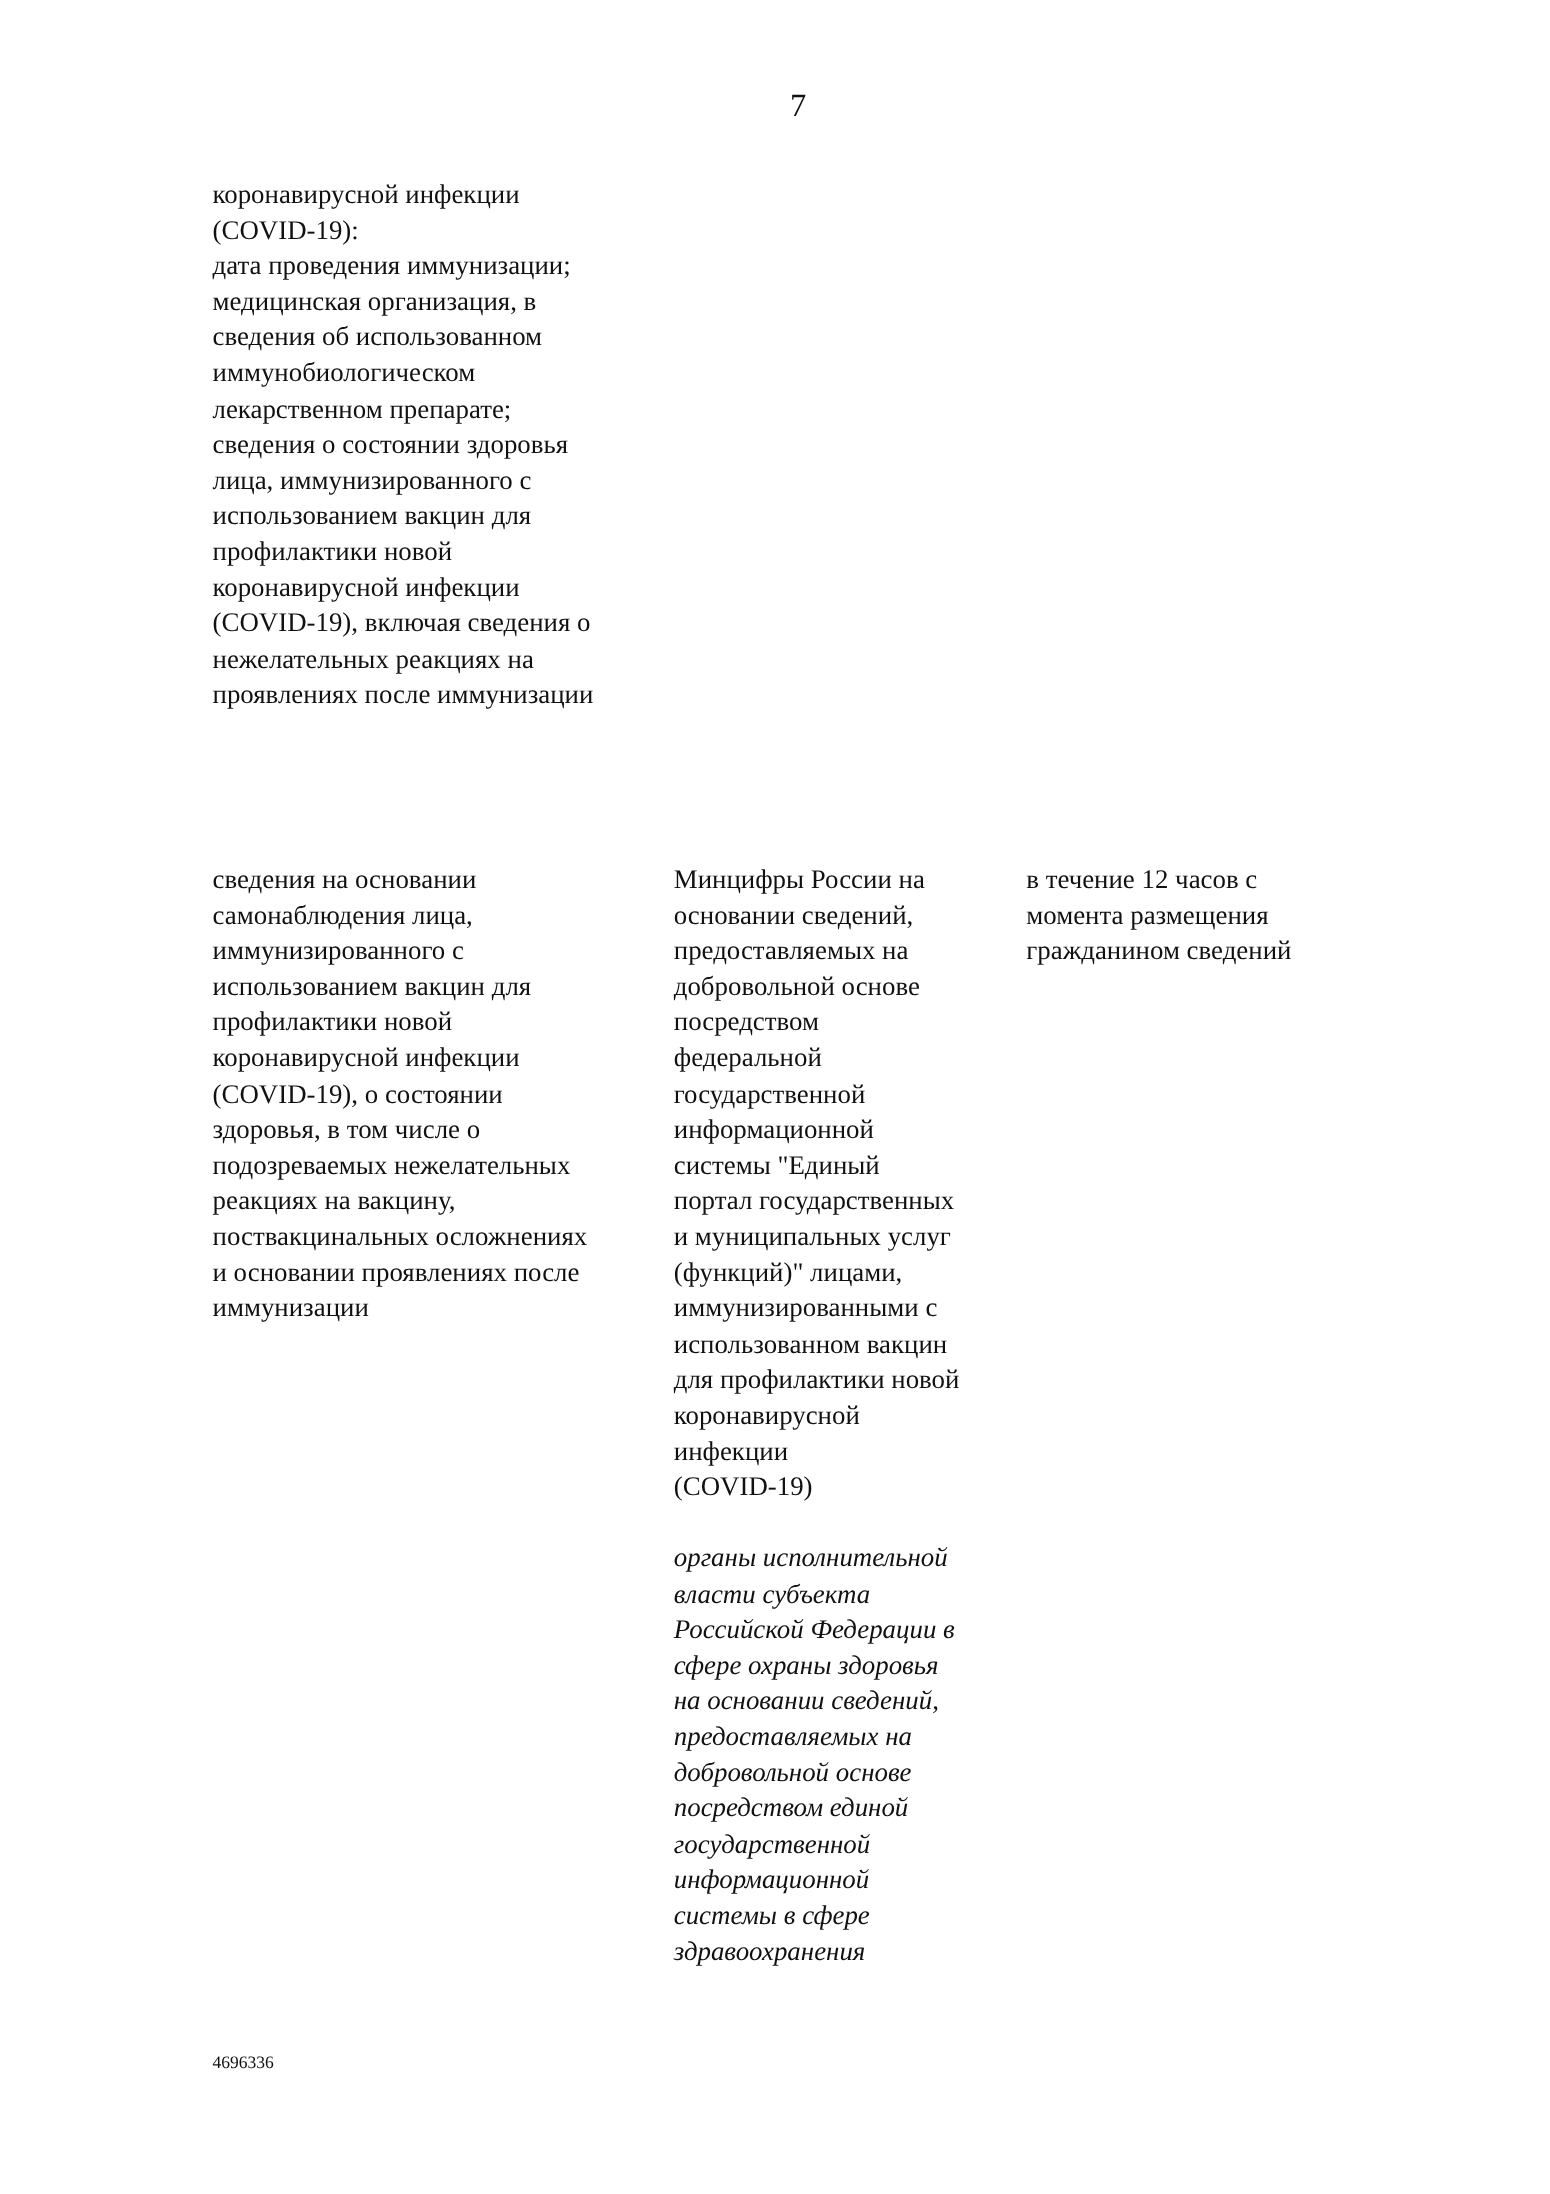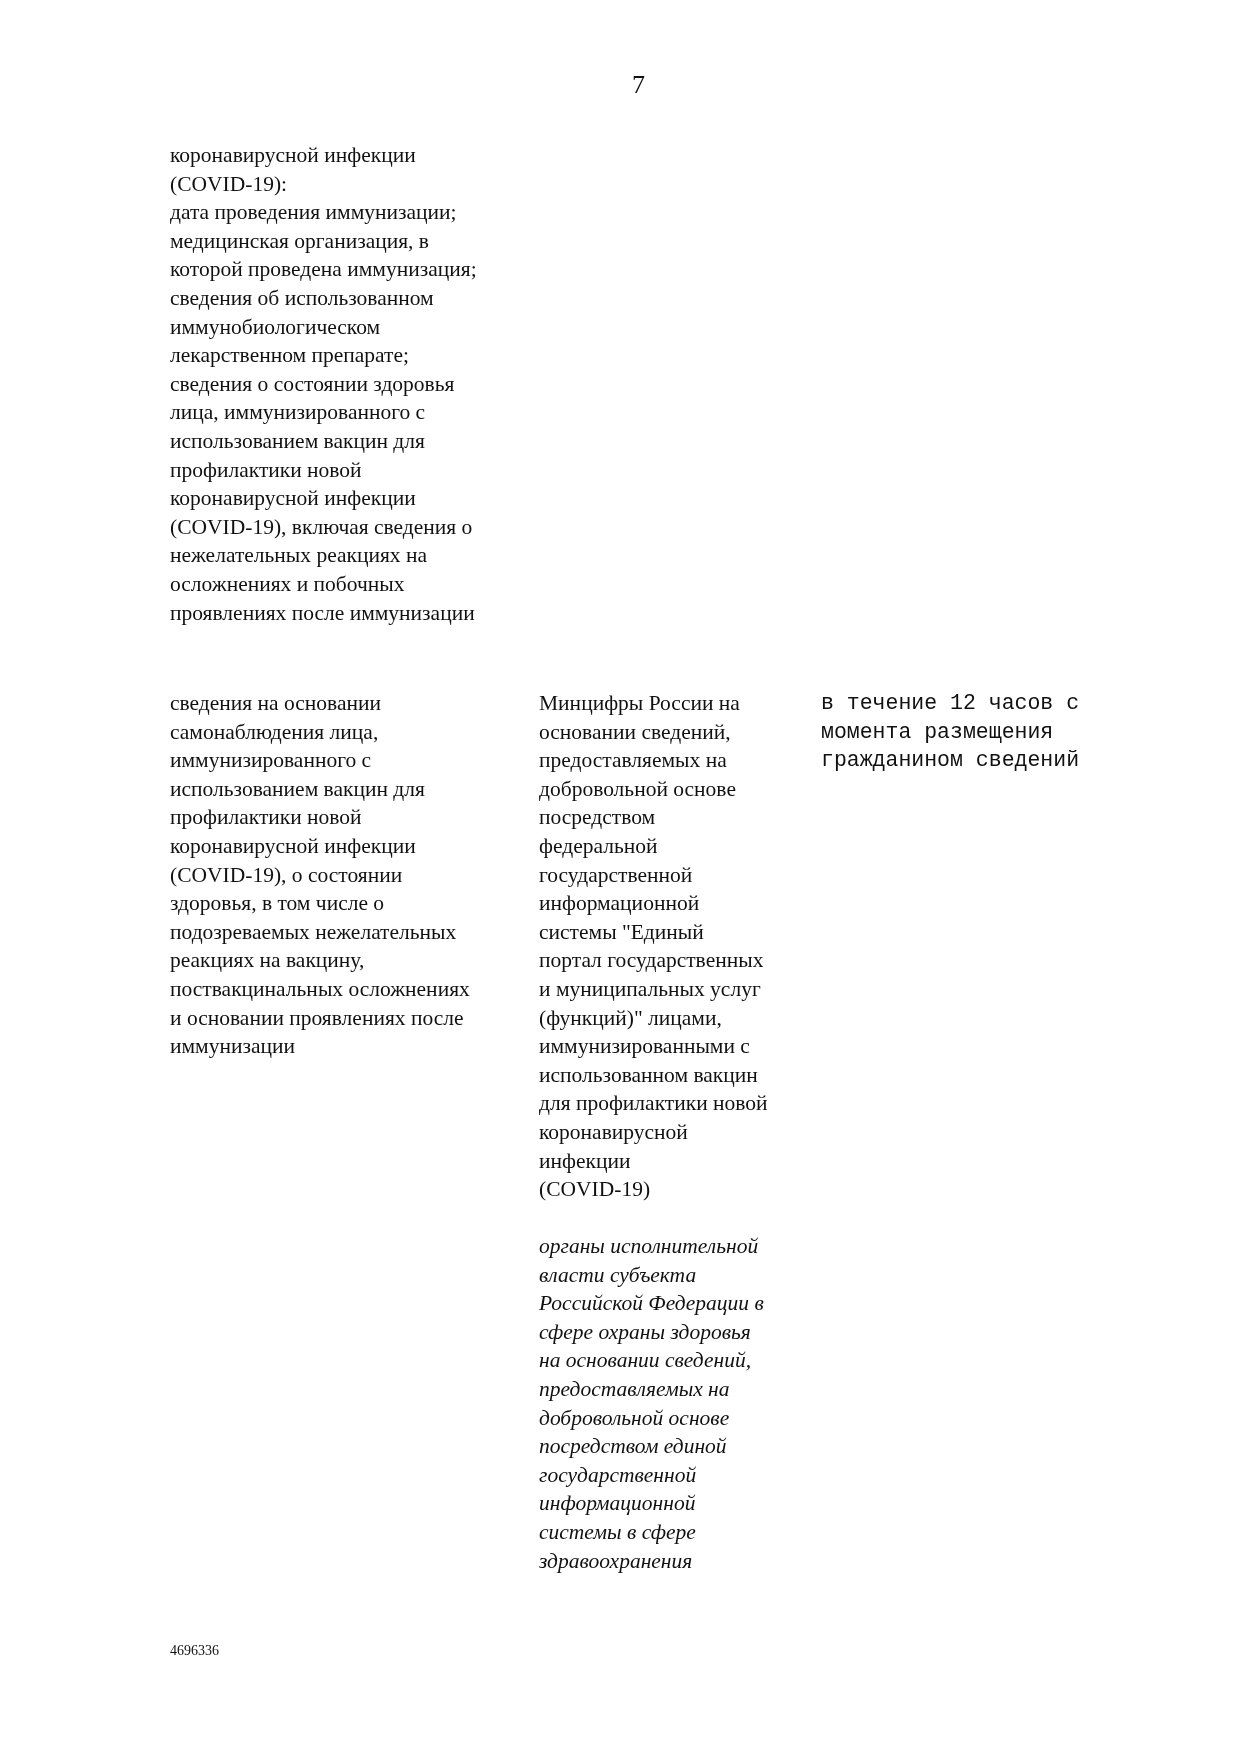--- a/index.html
+++ b/index.html
@@ -16,48 +16,46 @@
     position: absolute;
     font-size: 21.5px;
     line-height: 28.6px;
     white-space: nowrap;
   }
   .col .line { display: block; }
   #block-top { left: 170px; top: 141px; }
   #block-c1 { left: 170px; top: 689px; }
   #block-c2a { left: 539px; top: 689px; }
   #block-c2b { left: 539px; top: 1232px; font-style: italic; }
-  #block-c3 { left: 821px; top: 689px; font-family: Liberation Mono, monospace; }
+  #block-c3 { left: 821px; top: 689px; }
   .doc-id {
     position: absolute; left: 170px; top: 1643px;
     font-size: 14px; line-height: 16px;
   }
 </style>
 </head>
 <body>
 
 <div class="page-number">7</div>
 
 <div id="block-top" class="col">
     <span class="line">коронавирусной инфекции</span>
     <span class="line">(COVID-19):</span>
     <span class="line">дата проведения иммунизации;</span>
     <span class="line">медицинская организация, в</span>
-    <span class="line">которой проведена иммунизация;</span>
     <span class="line">сведения об использованном</span>
     <span class="line">иммунобиологическом</span>
     <span class="line">лекарственном препарате;</span>
     <span class="line">сведения о состоянии здоровья</span>
     <span class="line">лица, иммунизированного с</span>
     <span class="line">использованием вакцин для</span>
     <span class="line">профилактики новой</span>
     <span class="line">коронавирусной инфекции</span>
     <span class="line">(COVID-19), включая сведения о</span>
     <span class="line">нежелательных реакциях на</span>
-    <span class="line">осложнениях и побочных</span>
     <span class="line">проявлениях после иммунизации</span>
   </div>
 
 <div id="block-c1" class="col">
     <span class="line">сведения на основании</span>
     <span class="line">самонаблюдения лица,</span>
     <span class="line">иммунизированного с</span>
     <span class="line">использованием вакцин для</span>
     <span class="line">профилактики новой</span>
     <span class="line">коронавирусной инфекции</span>

